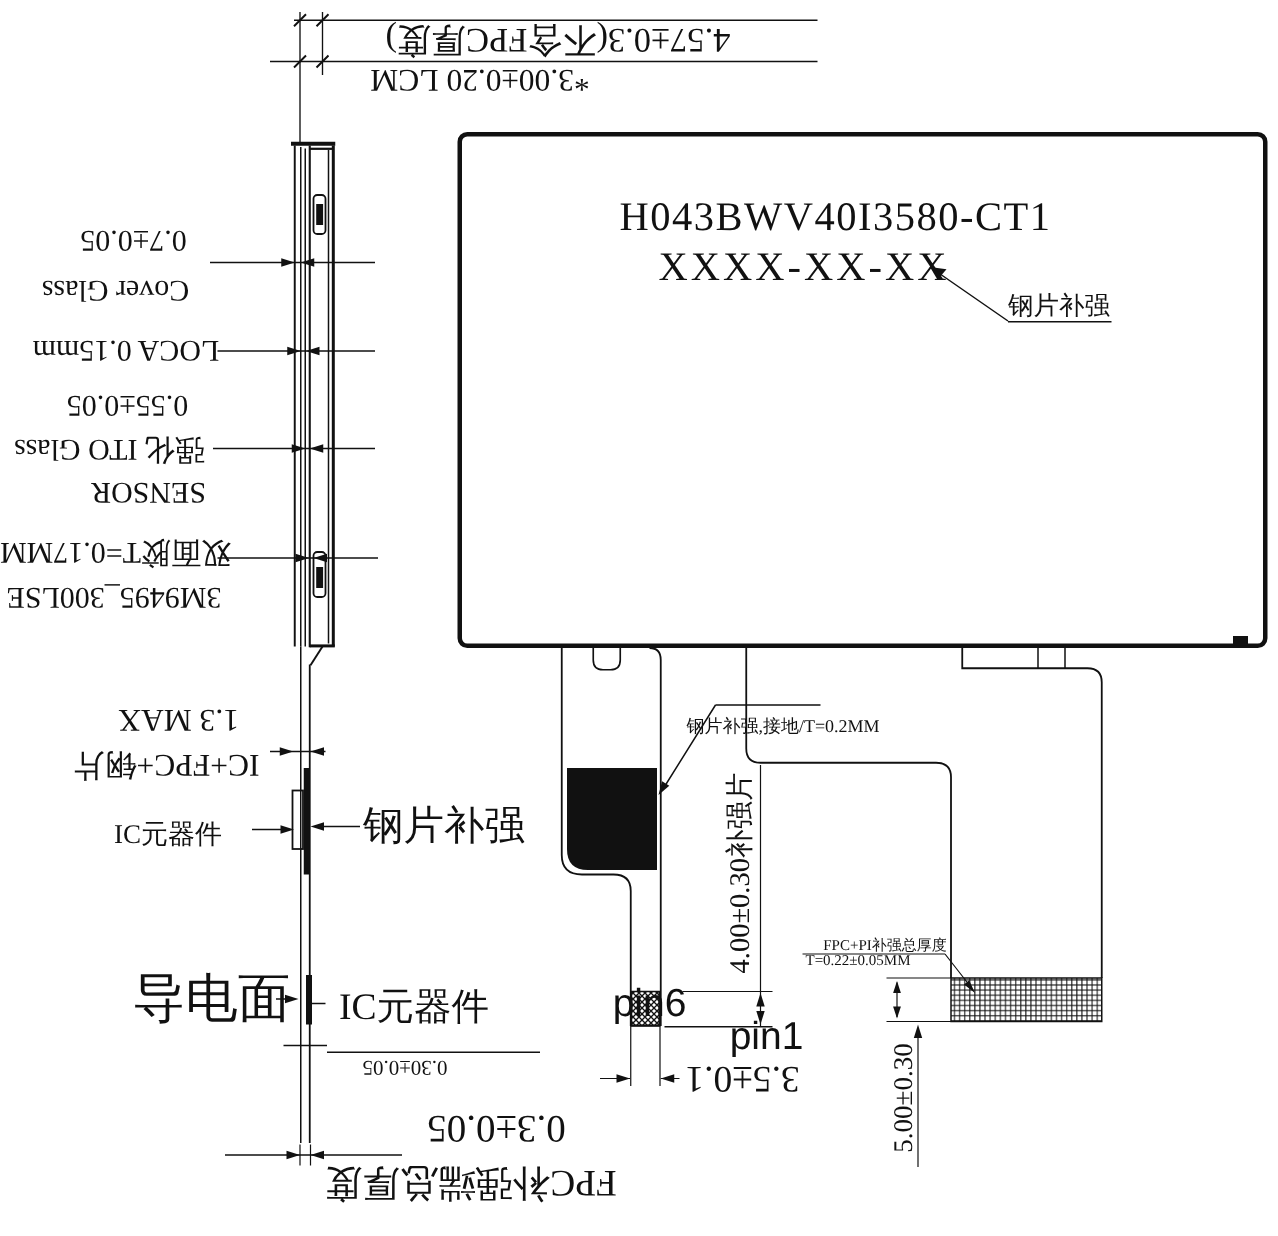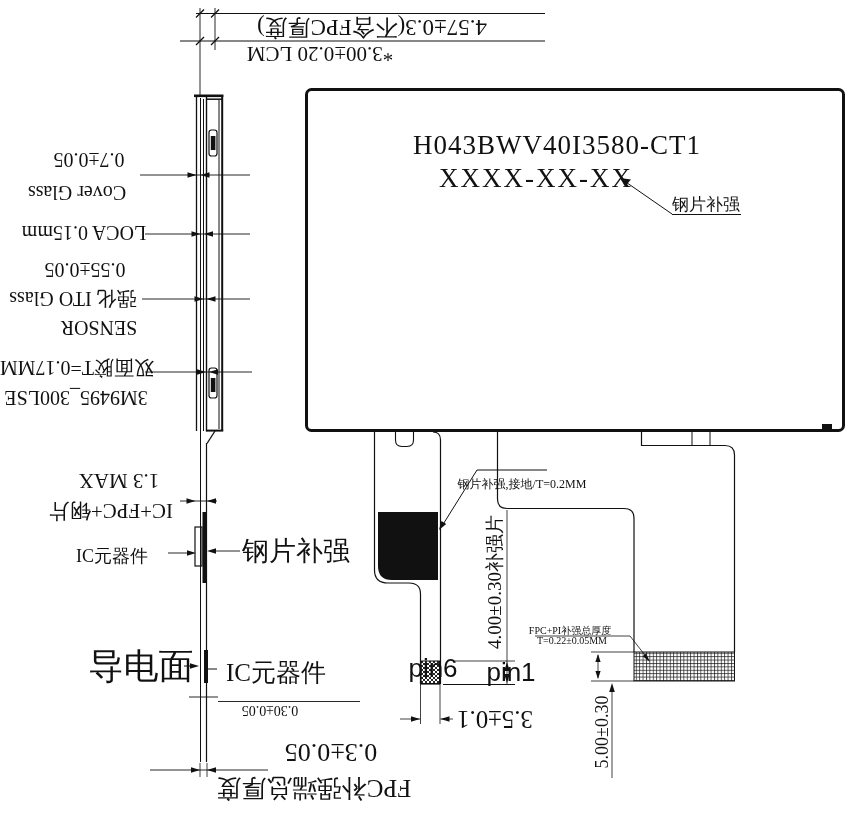--- a/index.html
+++ b/index.html
@@ -182,19 +182,19 @@
 <div class="t r180" style="left:331px;top:752px;font-size:26px;">0.3±0.05</div>
 <div class="t r180" style="left:314px;top:788px;font-size:25px;">FPC补强端总厚度</div>
 
 <div class="t" style="left:557px;top:145px;font-size:27px;letter-spacing:1px;">H043BWV40I3580-CT1</div>
 <div class="t" style="left:536px;top:178px;font-size:27px;letter-spacing:2px;">XXXX-XX-XX</div>
 <div class="t" style="left:706px;top:204px;font-size:17px;">钢片补强</div>
 
 <div class="t" style="left:522px;top:484px;font-size:12px;">钢片补强,接地/T=0.2MM</div>
 <div class="t r270" style="left:494px;top:582px;font-size:19px;">4.00±0.30补强片</div>
 <div class="t sans" style="left:389px;top:668px;font-size:26px;">pin6</div>
-<div class="t sans" style="left:467px;top:672px;font-size:26px;">pin1</div>
+<div class="t sans" style="left:467px;top:690px;font-size:26px;">pin1</div>
 <div class="t r180" style="left:495px;top:719px;font-size:25px;">3.5±0.1</div>
-<div class="t" style="left:570px;top:631px;font-size:10px;">FPC+PI补强总厚度</div>
+<div class="t" style="left:570px;top:631px;font-size:10px;padding-left:40px;">FPC+PI补强总厚度</div>
 <div class="t" style="left:572px;top:641px;font-size:10px;">T=0.22±0.05MM</div>
 <div class="t r270" style="left:602px;top:732px;font-size:18px;">5.00±0.30</div>
 
 </div>
 
 </body></html>

